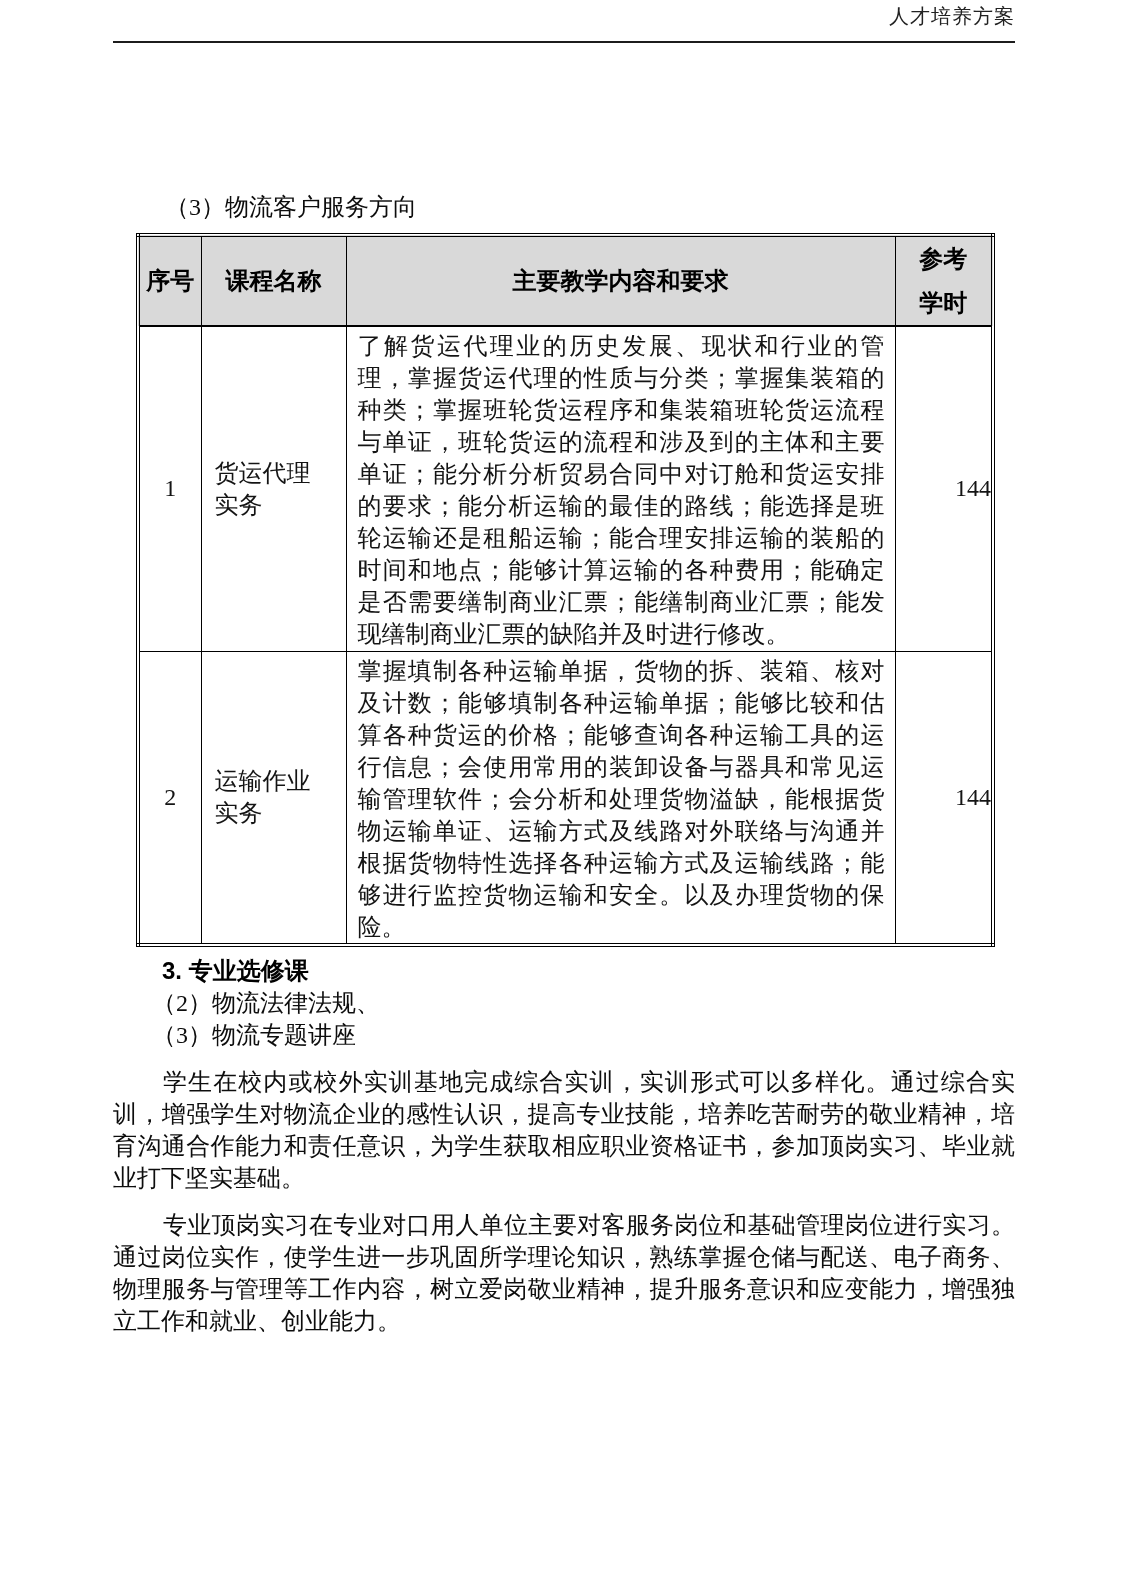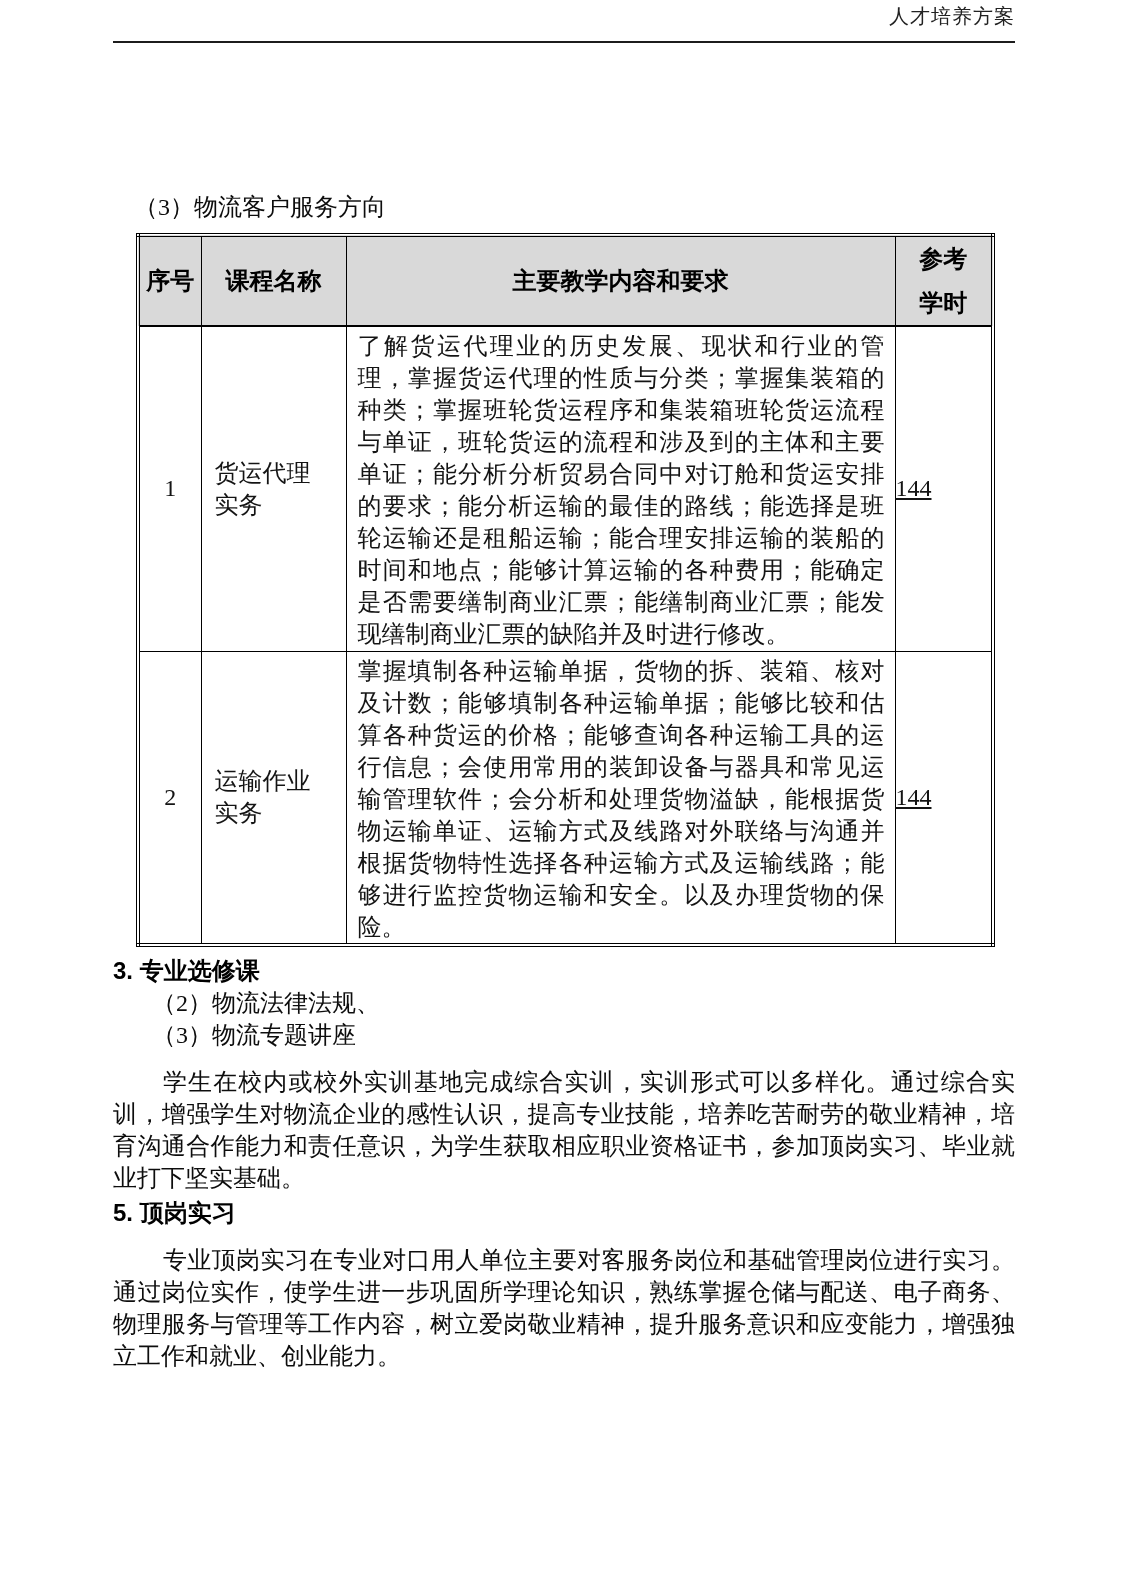--- a/index.html
+++ b/index.html
@@ -29,21 +29,21 @@
     border-top: 2px solid #1c1c1c;
   }
   .content {
     position: absolute;
     top: 190px; left: 113px;
     width: 902px;
   }
   .section-title {
     font-size: 24px;
     line-height: 34px;
-    margin-left: 21px;
+    margin-left: 52px;
     color: #0d0d0d;
   }
   table.course-table {
     border-collapse: collapse;
     table-layout: fixed;
     width: 855px;
     margin: 9px 12px 0 23px;
     border: 4px double #000;
   }
   .course-table th, .course-table td {
@@ -85,32 +85,32 @@
     word-break: break-all;
   }
   td.cell-content {
     vertical-align: top;
     padding: 3px 10px 0 11px;
     line-height: 32px;
     text-align: justify;
     word-break: break-all;
   }
   td.cell-hours {
-    text-align: left;
+    text-align: right;
     vertical-align: middle;
-    text-decoration: underline;
   }
   tr.row-1 { height: 325px; }
   tr.row-2 { height: 292px; }
   .sec-heading {
     font-family: "Liberation Sans", "DejaVu Sans", sans-serif;
     font-weight: bold;
     font-size: 24px;
     line-height: 32px;
     color: #000;
+    margin-left: 49px;
   }
   .h3 { margin-top: 8px; }
   .h4 { margin-top: 2px; }
   .h5 { margin-top: 3px; }
   .elective-item {
     font-size: 24px;
     line-height: 32px;
     margin-left: 39px;
     color: #0d0d0d;
   }
@@ -180,19 +180,18 @@
         </tr>
       </tbody>
     </table>
 
     <div class="sec-heading h3">3. 专业选修课</div>
     <div class="elective-item">（2）物流法律法规、</div>
     <div class="elective-item">（3）物流专题讲座</div>
 
     <div class="para">学生在校内或校外实训基地完成综合实训，实训形式可以多样化。通过综合实训，增强学生对物流企业的感性认识，提高专业技能，培养吃苦耐劳的敬业精神，培育沟通合作能力和责任意识，为学生获取相应职业资格证书，参加顶岗实习、毕业就业打下坚实基础。</div>
 
-    <div class="sec-heading h5">5. 顶岗实习</div>
     <div class="para">专业顶岗实习在专业对口用人单位主要对客服务岗位和基础管理岗位进行实习。通过岗位实作，使学生进一步巩固所学理论知识，熟练掌握仓储与配送、电子商务、物理服务与管理等工作内容，树立爱岗敬业精神，提升服务意识和应变能力，增强独立工作和就业、创业能力。</div>
 
   </div>
 
 
 </div>
 
 </body></html>

